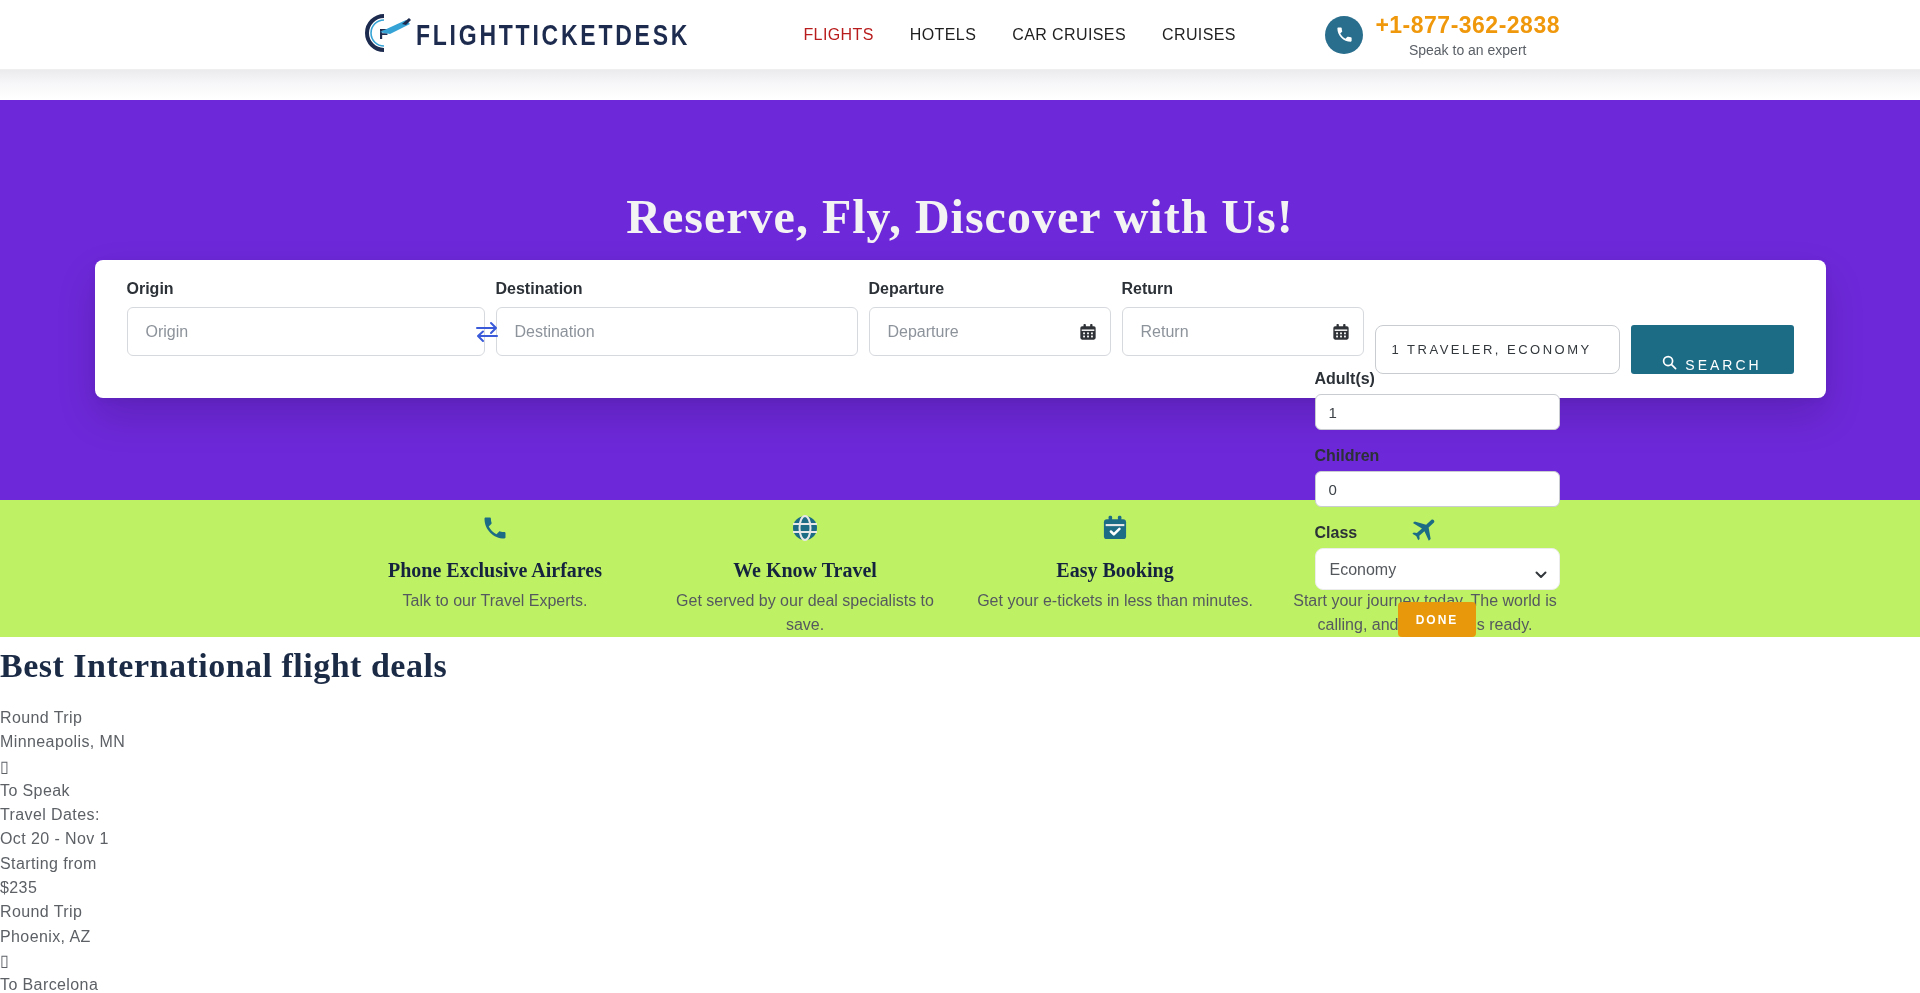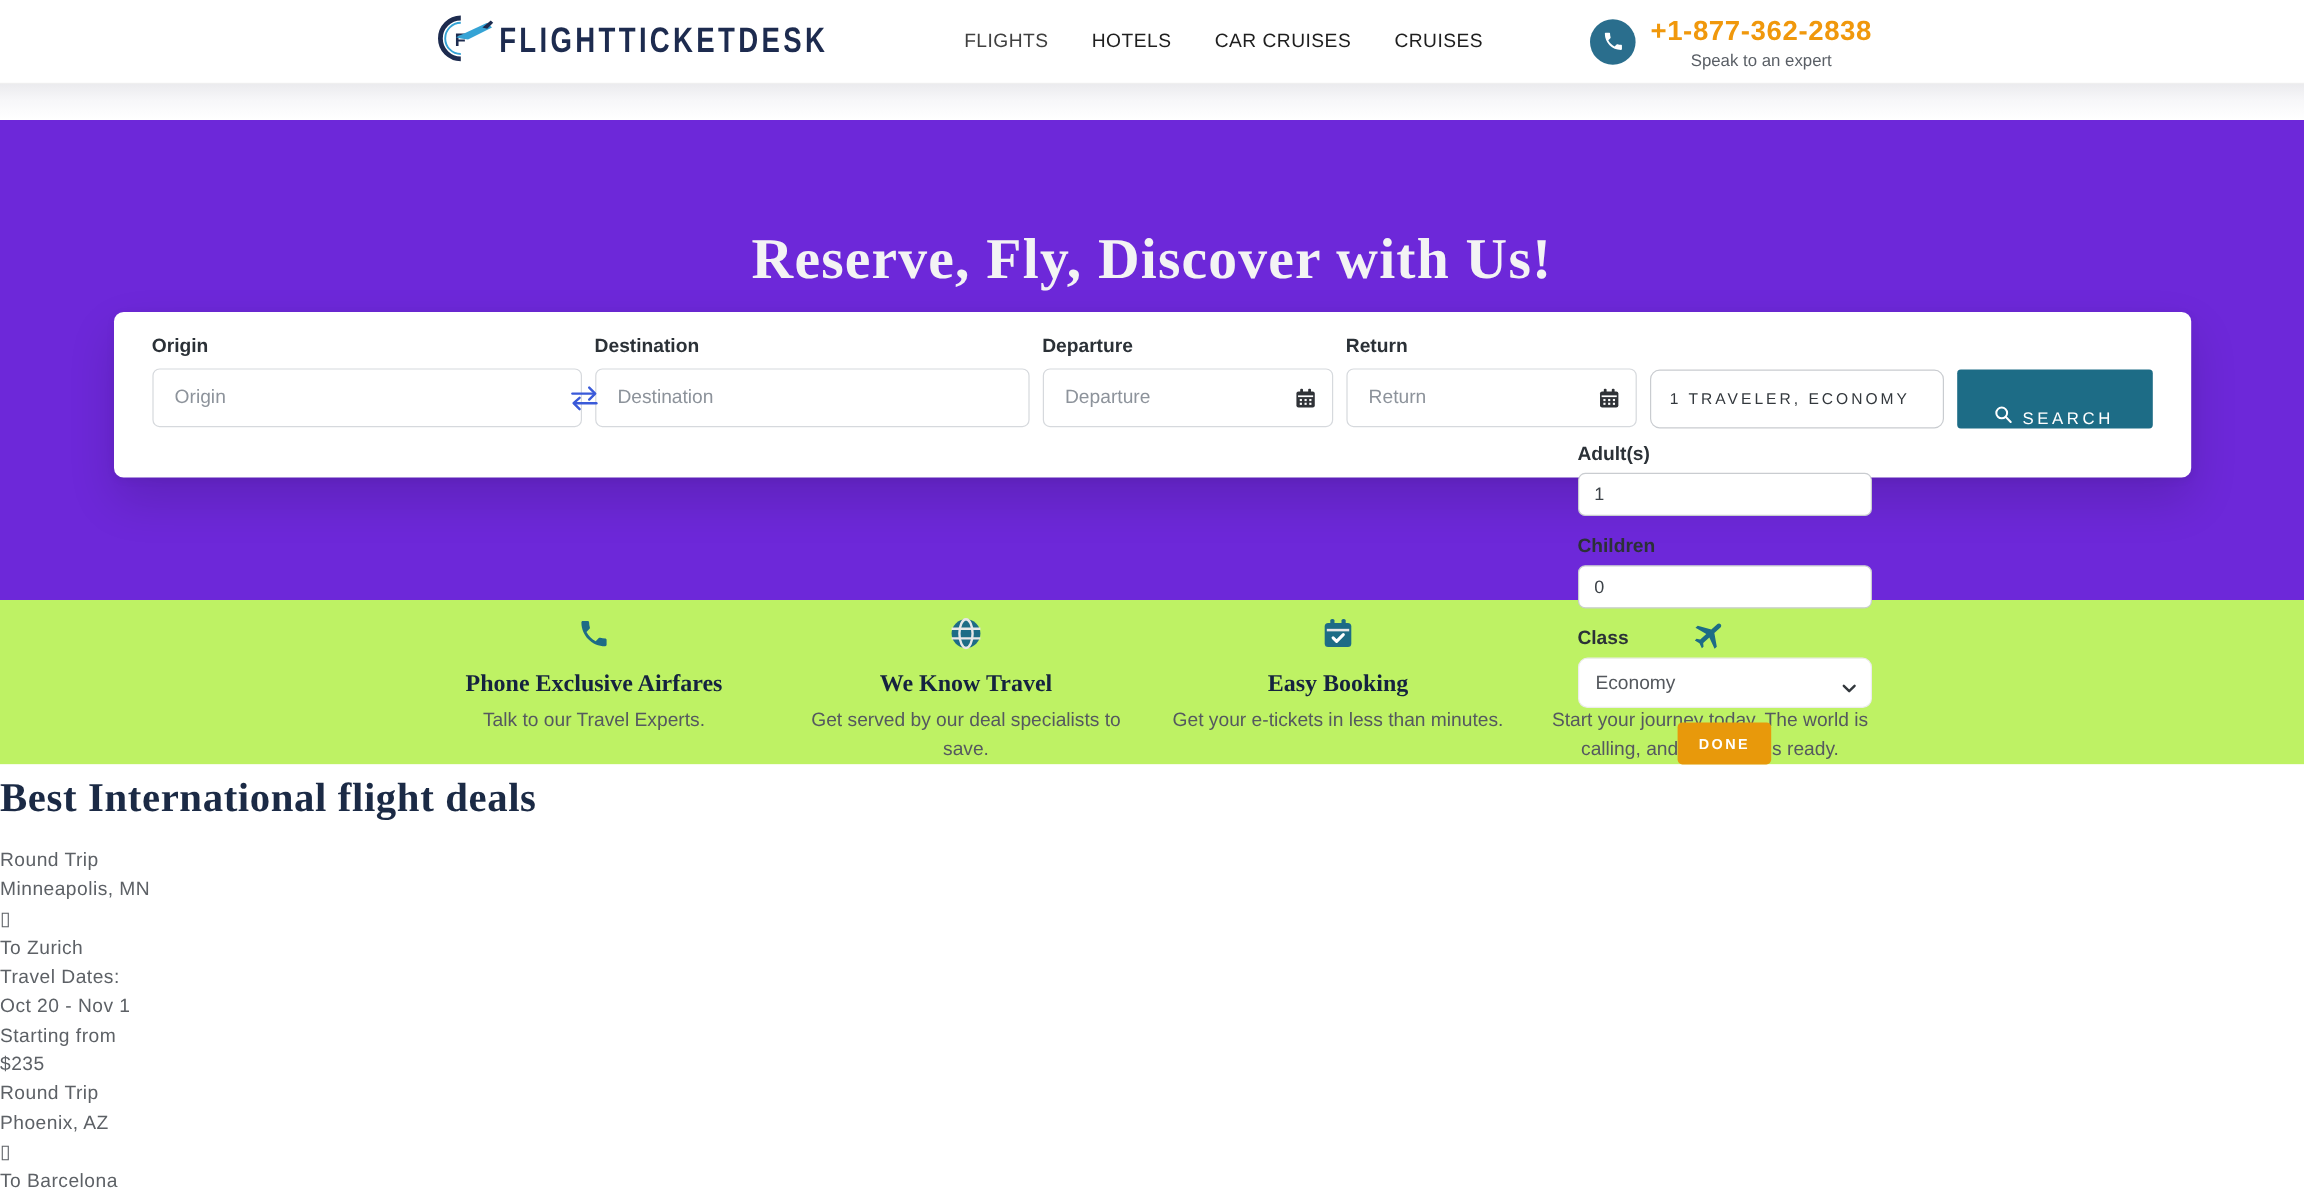--- a/index.html
+++ b/index.html
@@ -13,21 +13,21 @@
   
   .header { height:70px; background:#fff; border-bottom:1px solid #efefef; display:flex; align-items:center; }
   .header-inner { width:1200px; margin:0 auto; display:flex; align-items:center; justify-content:space-between; }
   .logo { display:flex; align-items:center; gap:4px; cursor:pointer; }
   .logo-text {
     display:inline-block; font-weight:bold; font-size:25px; color:#1d2b4f;
     letter-spacing:3px; transform:scaleY(1.18) scaleX(0.92); transform-origin:left center;
   }
   .nav { display:flex; gap:36px; }
   .nav-item { font-size:16px; color:#1f1f1f; letter-spacing:0.4px; cursor:pointer; }
-  .nav-item.active { color:#404040; }
+  .nav-item.active { color:#b91c1c; }
   .phone-box { display:flex; align-items:center; gap:12px; cursor:pointer; }
   .phone-circle { width:38px; height:38px; border-radius:50%; background:#2a6e8d; display:flex; align-items:center; justify-content:center; flex:0 0 auto; }
   .phone-texts { text-align:center; }
   .phone-number { color:#f0980c; font-size:23px; font-weight:bold; letter-spacing:0.5px; }
   .phone-tagline { color:#5a5f66; font-size:14px; margin-top:3px; }
 
   
   .hero { background:#6d28d9; padding-bottom:102px; }
   .hero-strip { height:30px; background:linear-gradient(180deg, #ebebee 0%, #f7f7f9 45%, #ffffff 100%); }
   .hero-title {
@@ -49,21 +49,21 @@
   .text-input {
     height:49px; border:1px solid #d6d9dd; border-radius:6px;
     padding:0 18px; font-size:16px; color:#333; background:#fff; width:100%;
     font-family:"Liberation Sans", sans-serif; outline:none;
   }
   .text-input::placeholder { color:#8d939b; }
   .w-origin { width:358px; } .w-dest { width:362px; }
   .w-date { width:242px; } .w-trav { width:245px; } .w-search { width:163px; }
   .swap-icon { position:absolute; left:-22px; top:41px; cursor:pointer; z-index:5; }
   .cal-icon { position:absolute; right:14px; top:43px; pointer-events:none; }
-  .no-label { margin-top:28px; }
+  .no-label { margin-top:45px; }
   .traveler-btn {
     height:49px; width:100%; background:#fff; border:1px solid #c9ccd0; border-radius:8px;
     font-size:13px; letter-spacing:2.5px; color:#33383d; text-align:left; padding:0 16px;
     font-family:"Liberation Sans", sans-serif; cursor:pointer;
   }
   .search-btn {
     height:49px; width:100%; background:#1d6c86; border:none; border-radius:3px;
     color:#fff; font-size:14px; letter-spacing:3px;
     display:flex; align-items:flex-end; justify-content:center; gap:8px;
     font-family:"Liberation Sans", sans-serif; cursor:pointer;
@@ -306,21 +306,21 @@
 
   </div>
 </div>
 
 <div class="deals">
   <h2 class="deals-heading">Best International flight deals</h2>
   <div>
     <div class="deal-line">Round Trip</div>
     <div class="deal-line">Minneapolis, MN</div>
     <div class="deal-line">▯</div>
-    <div class="deal-line">To Zurich</div>
+    <div class="deal-line">To Speak</div>
     <div class="deal-line">Travel Dates:</div>
     <div class="deal-line">Oct 20 - Nov 1</div>
     <div class="deal-line">Starting from</div>
     <div class="deal-line">$235</div>
     <div class="deal-line">Round Trip</div>
     <div class="deal-line">Phoenix, AZ</div>
     <div class="deal-line">▯</div>
     <div class="deal-line">To Barcelona</div>
   </div>
 </div>

